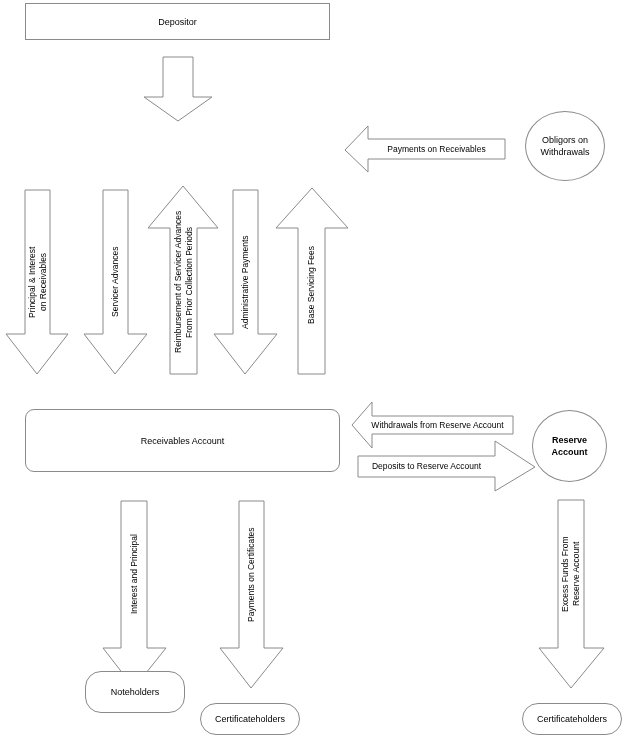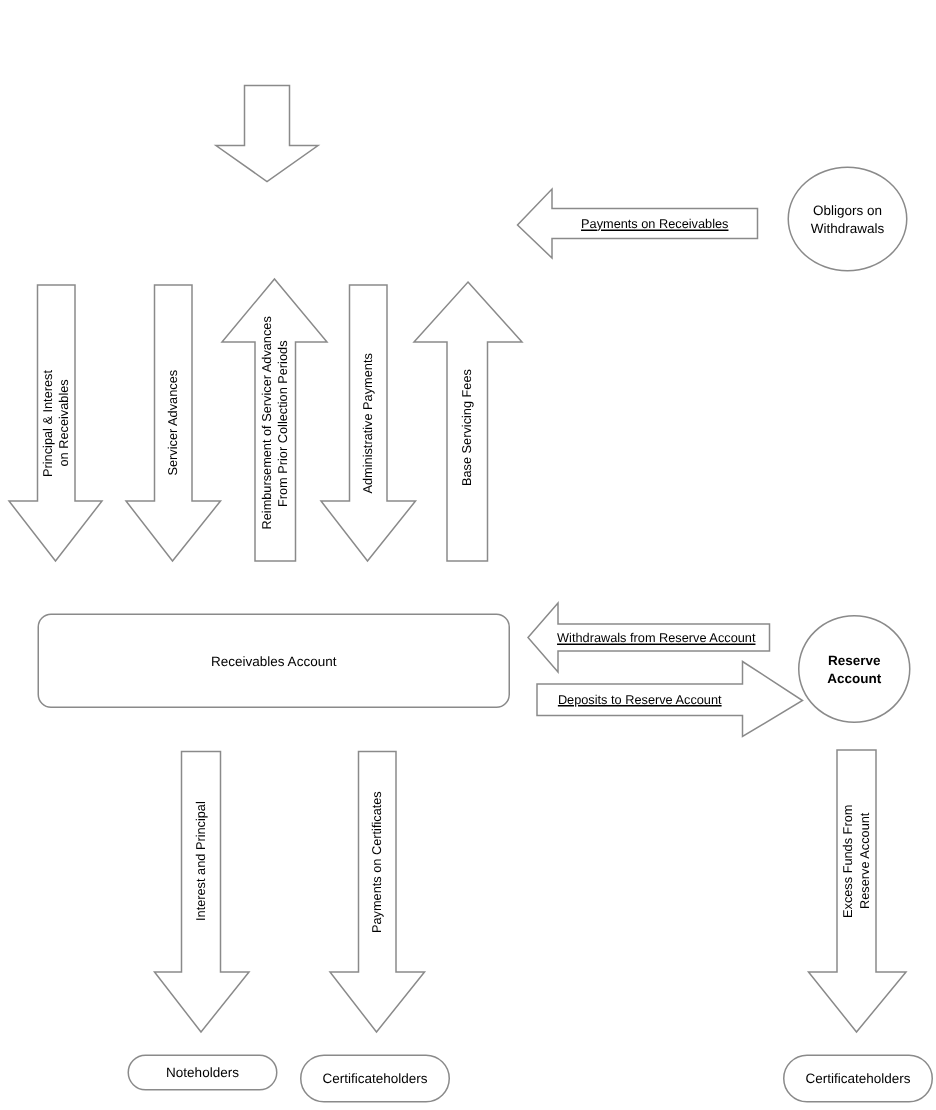--- a/index.html
+++ b/index.html
@@ -53,21 +53,20 @@
     position: absolute;
     display: flex;
     align-items: center;
     justify-content: center;
     text-align: center;
     font-size: 8.5px;
     line-height: 11px;
     white-space: nowrap;
     pointer-events: none;
     color: #000;
-    text-decoration: underline;
   }
   svg.arrows {
     position: absolute;
     left: 0; top: 0;
     width: 624px;
     height: 740px;
   }
   svg.arrows polygon, svg.arrows path {
     fill: #ffffff;
     stroke: #8a8a8a;
@@ -100,37 +99,40 @@
 
     <polygon points="358,456 495,456 495,441 535,467 495,491 495,477 358,477"></polygon>
 
     <polygon points="121,501 147,501 147,648 166,648 134,688 103,648 121,648"></polygon>
 
     <polygon points="239,501 264,501 264,648 283,648 251,688 220,648 239,648"></polygon>
 
     <polygon points="558,500 584,500 584,648 604,648 571,688 539,648 558,648"></polygon>
   </svg>
 
+  <div class="node" style="left:25px; top:3px; width:305px; height:37px;">
+    <span>Depositor</span>
+  </div>
 
 
   <div class="node circle" style="left:525px; top:111px; width:80px; height:70px;">
     <span style="white-space:pre-line;">Obligors on
 Withdrawals</span>
   </div>
 
   <div class="node rounded" style="left:25px; top:409px; width:315px; height:63px;">
     <span>Receivables Account</span>
   </div>
 
   <div class="node circle" style="left:532px; top:410px; width:75px; height:72px;">
     <span style="white-space:pre-line;font-weight:bold;">Reserve
 Account</span>
   </div>
 
-  <div class="node pill" style="left:85px; top:703px; width:100px; height:24px;">
+  <div class="node pill" style="left:85px; top:671px; width:100px; height:42px;">
     <span>Noteholders</span>
   </div>
 
   <div class="node pill" style="left:200px; top:703px; width:100px; height:32px;">
     <span>Certificateholders</span>
   </div>
 
   <div class="node pill" style="left:522px; top:703px; width:100px; height:32px;">
     <span>Certificateholders</span>
   </div>

